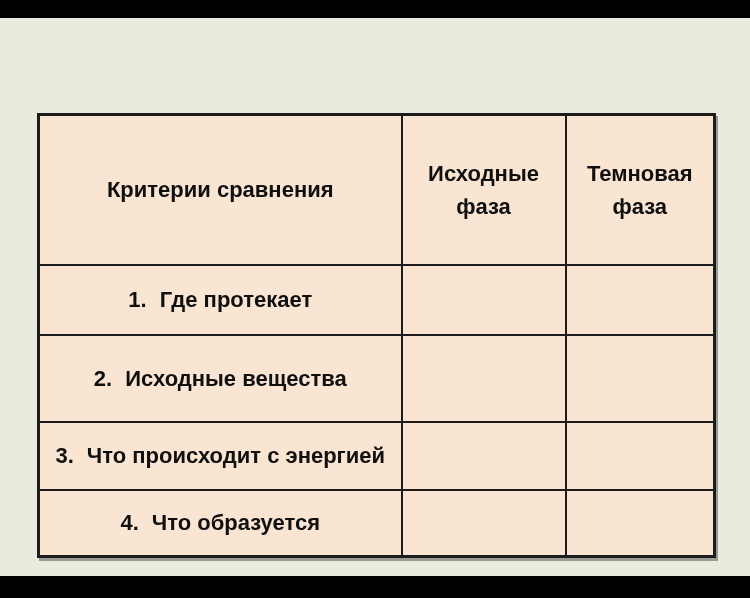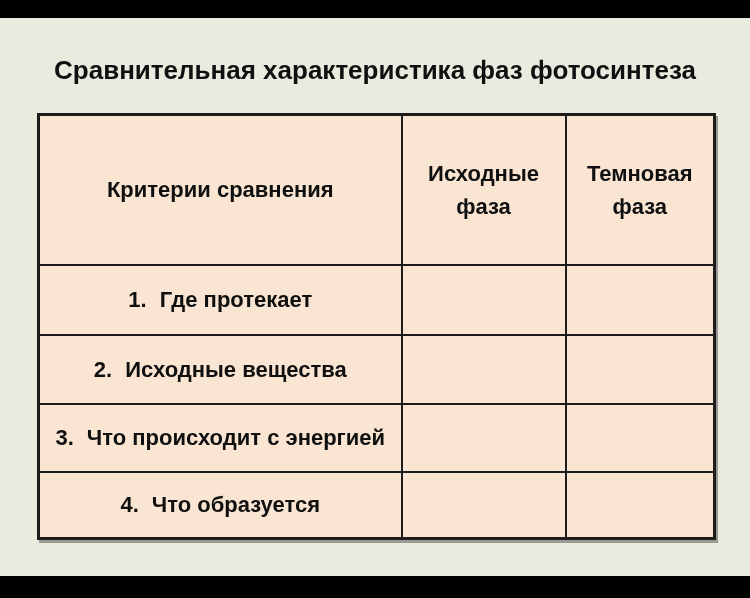--- a/index.html
+++ b/index.html
@@ -42,33 +42,32 @@
   table.cmp col.c3{width:149px;}
   table.cmp th,table.cmp td{
     border:2px solid var(--table-border,#1c1c1c);
     text-align:center;vertical-align:middle;
     padding:0 8px;
     line-height:1.5;
   }
   table.cmp{border:3px solid var(--table-border,#1c1c1c);}
   tr.hrow{height:150px;}
   tr.r1{height:70px;}
-  tr.r2{height:69px;}
+  tr.r2{height:87px;}
   tr.r3{height:68px;padding-left:36px;}
   tr.r4{height:67px;}
   .crit .num{display:inline-block;margin-right:13px;}
   .crit{white-space:nowrap;margin-left:11px;}
 </style>
 </head>
 <body>
 
 <div class="stage">
   <div class="bar top"></div>
 
-  <h1 class="title">Сравнительная характеристика фаз фотосинтеза</h1>
 
   <table class="cmp">
     <colgroup>
         <col class="c1">
         <col class="c2">
         <col class="c3">
       </colgroup>
     <thead>
       <tr class="hrow">
         <th>Критерии сравнения</th>

